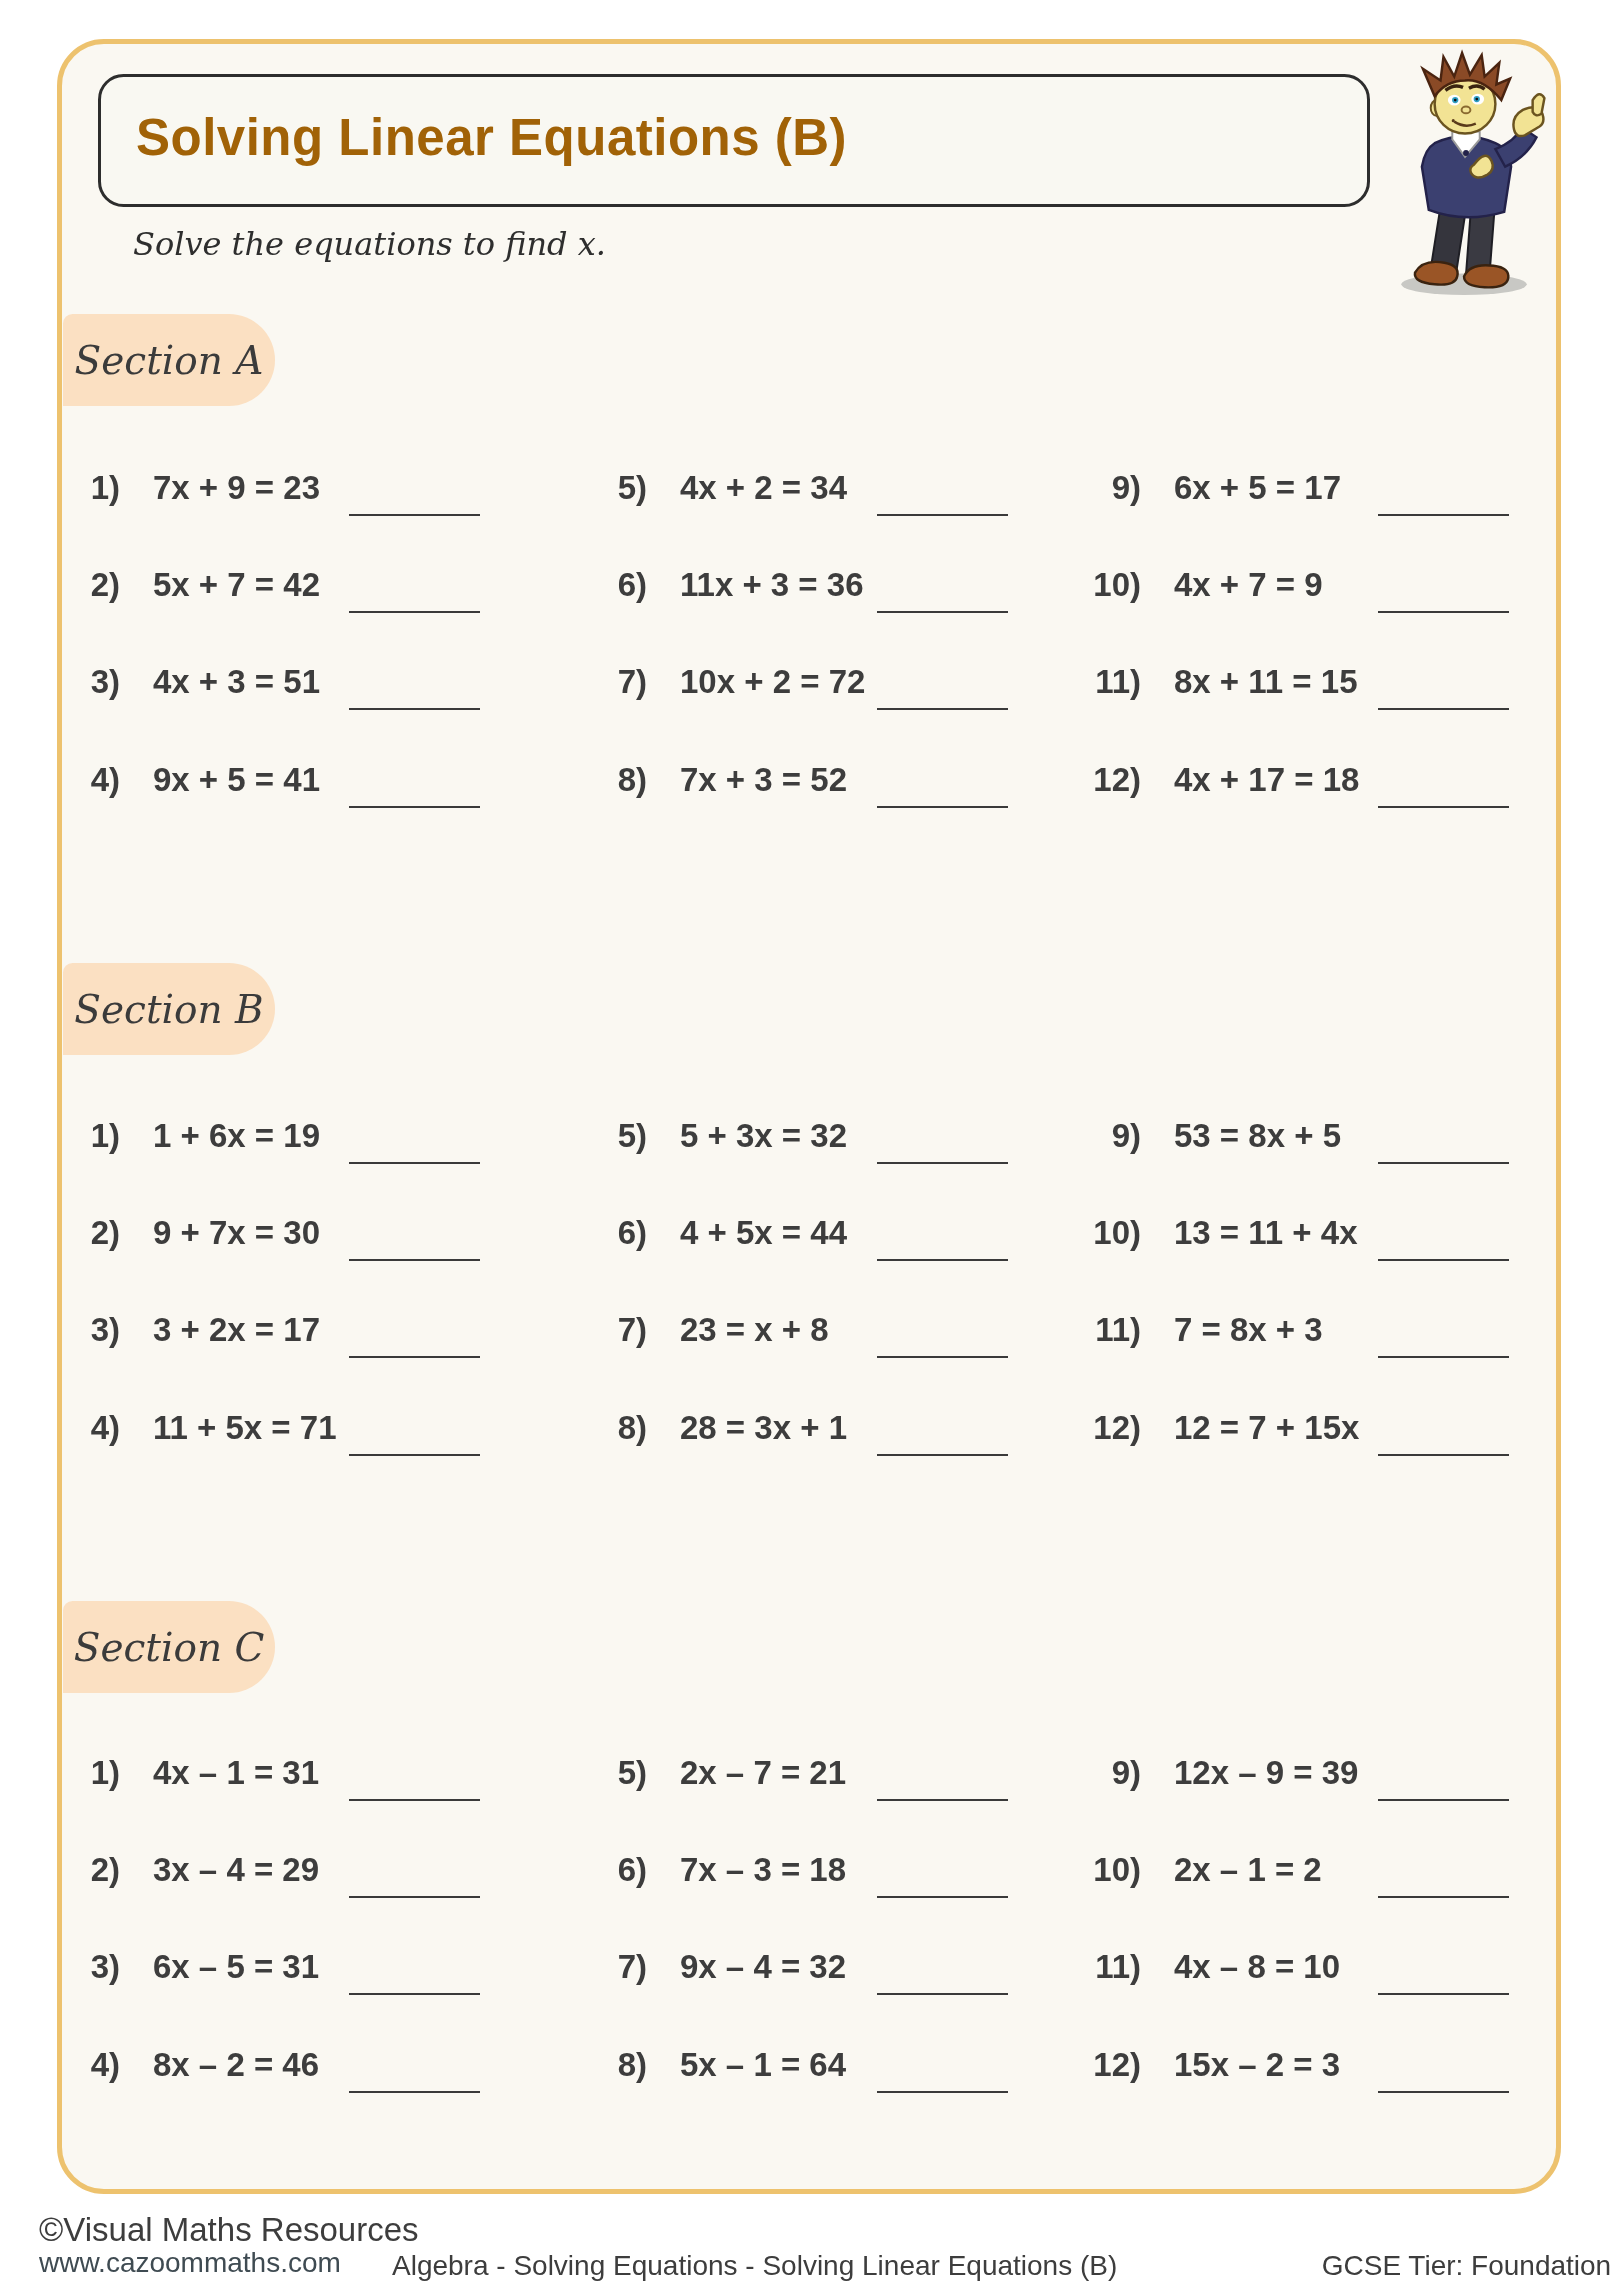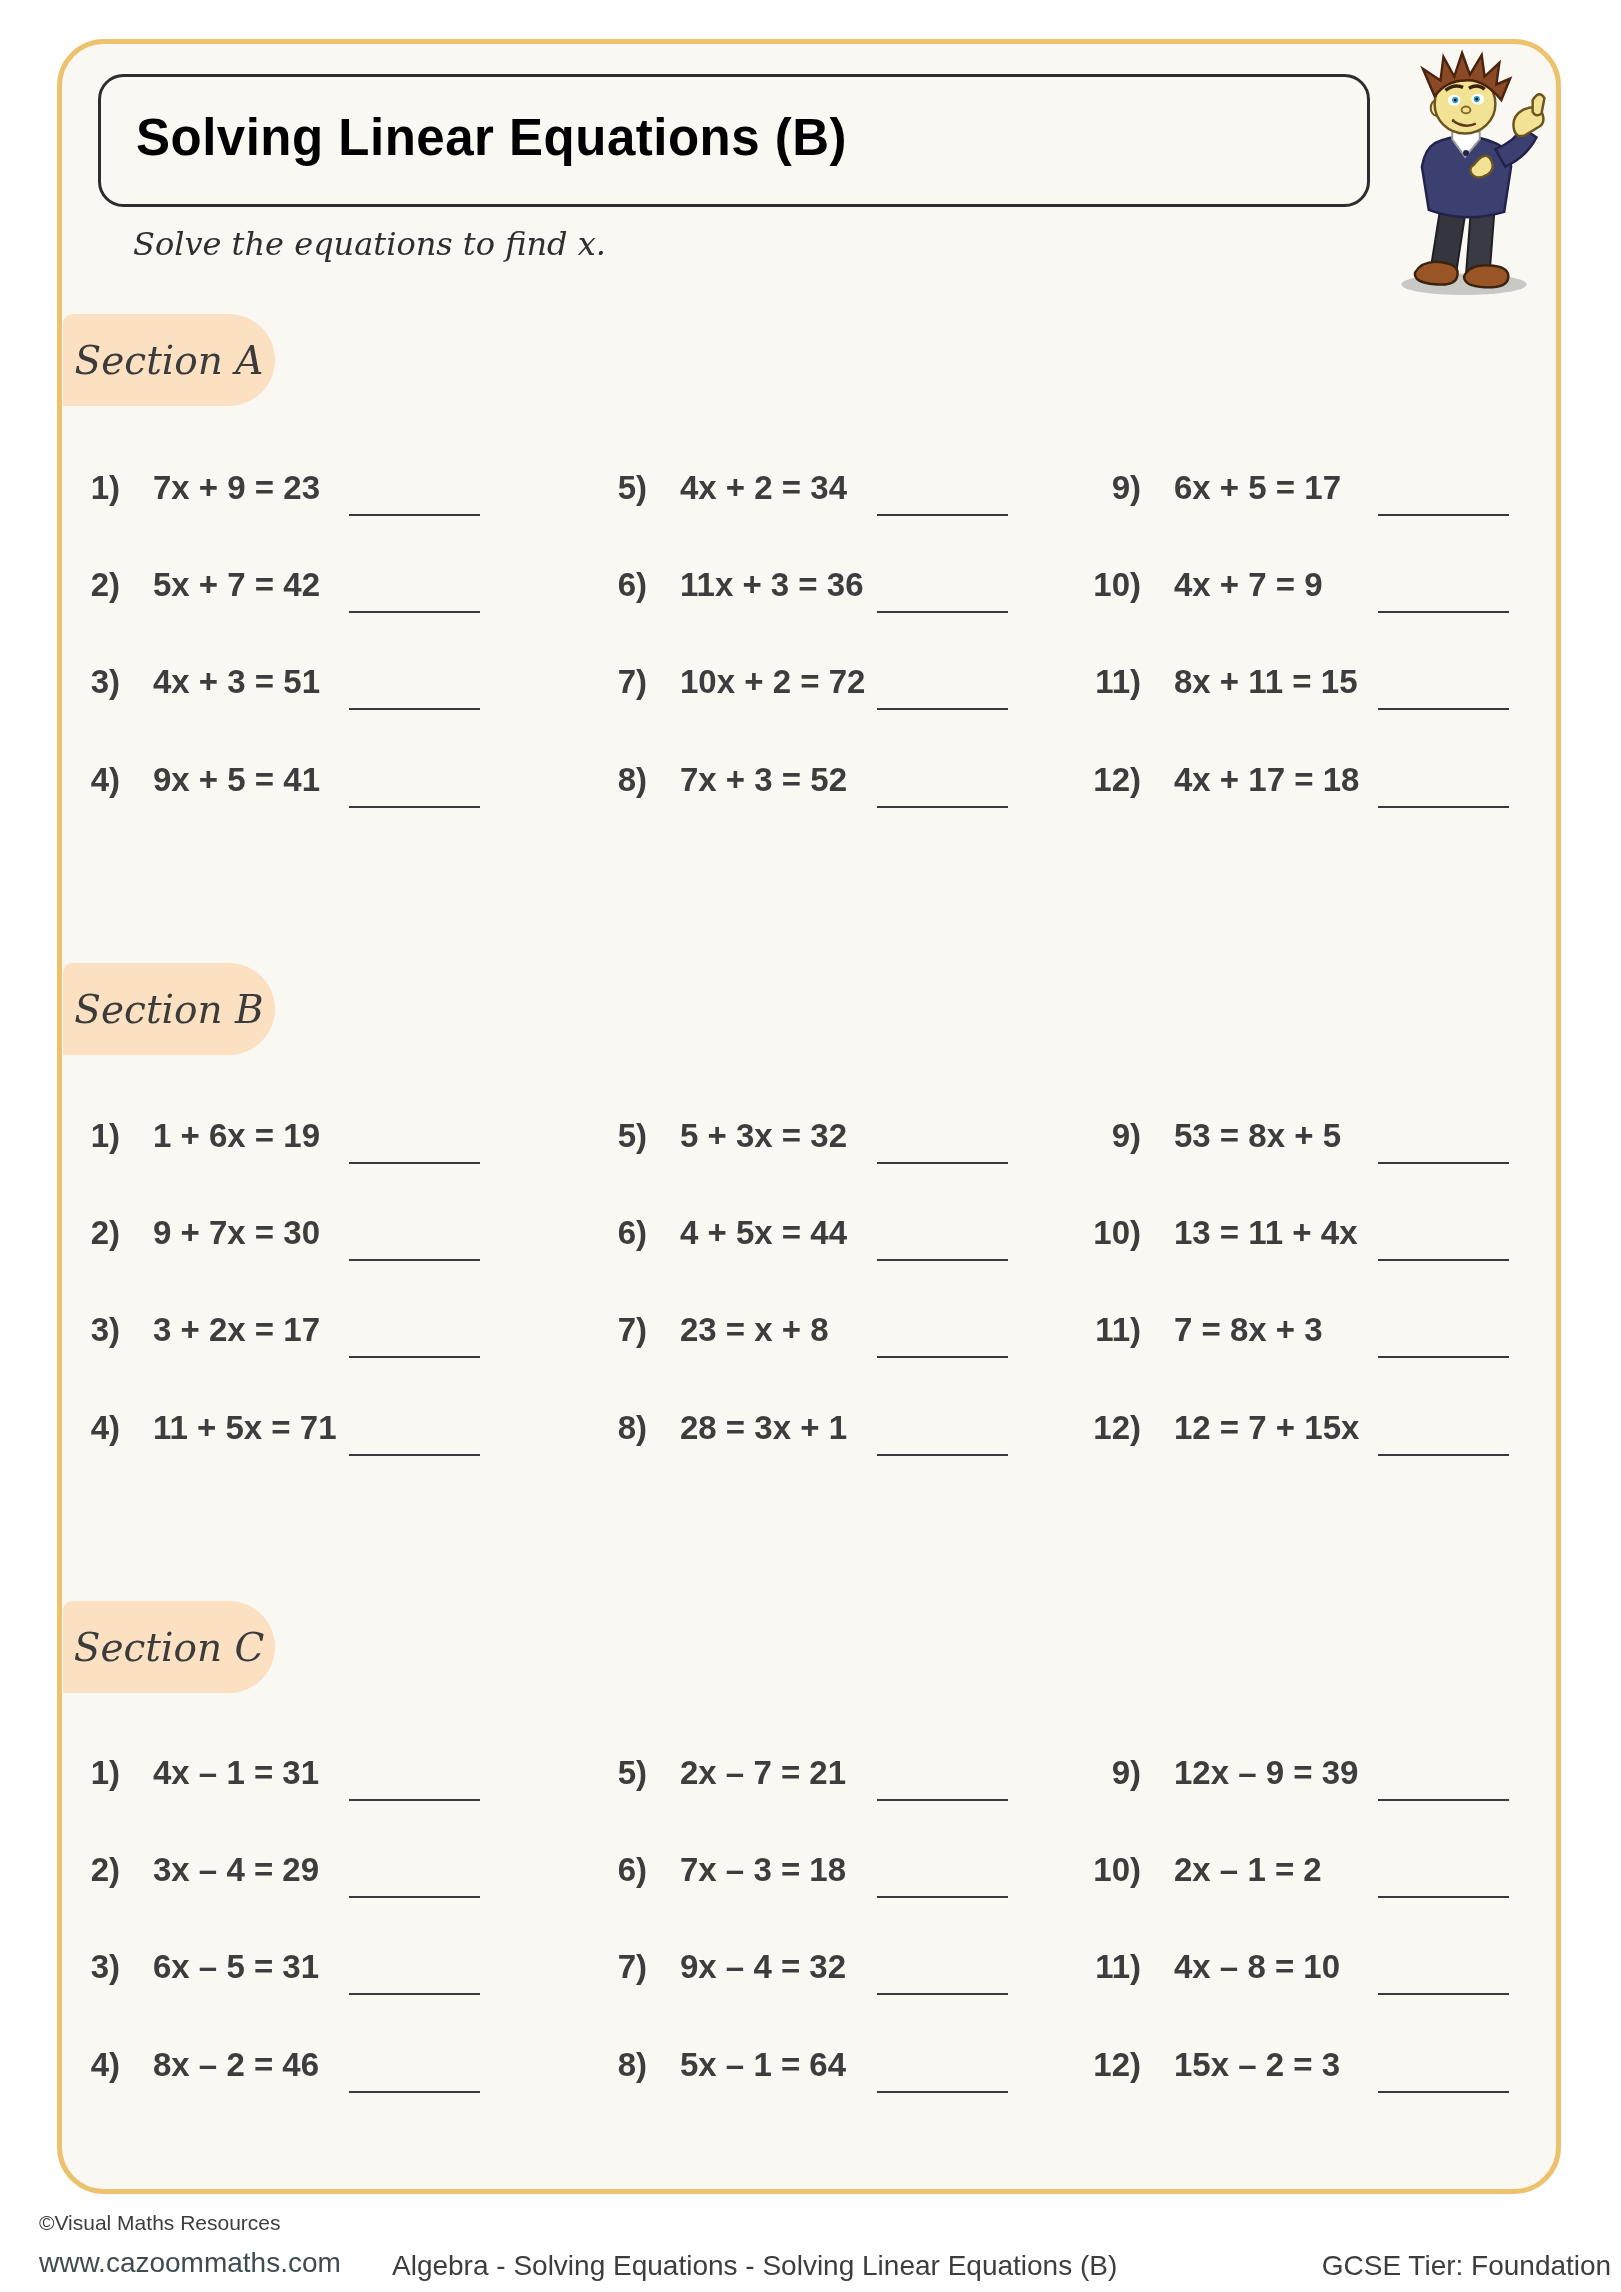--- a/index.html
+++ b/index.html
@@ -12,21 +12,21 @@
     position:absolute;left:57px;top:39px;width:1494px;height:2145px;
     border:5.9px solid #edc26e;border-radius:47px;background:#faf8f2;
   }
   
   .titlebar{
     position:absolute;left:98px;top:74px;width:1266px;height:127px;
     border:3.9px solid #2d2d2d;border-radius:25.5px;background:#f9f8f2;z-index:2;
   }
   .title{
     position:absolute;left:35px;top:31px;font-size:51px;font-weight:bold;
-    color:#000000;letter-spacing:0.5px;white-space:nowrap;
+    color:#a16207;letter-spacing:0.5px;white-space:nowrap;
   }
   
   .logo{
     position:absolute;left:1121px;top:5.9px;width:145px;height:114px;
     border:3.9px solid #1c1c1c;border-radius:15.7px;background:#fdfcf7;text-align:center;
   }
   .logo svg{display:block;margin:6.9px auto 0 auto;}
   .logo-text{
     display:block;font-family:"DejaVu Serif",serif;font-weight:bold;
     font-size:25.5px;color:#0f0f0f;margin-top:-1px;letter-spacing:1px;
@@ -62,21 +62,21 @@
   }
   .peq{
     position:absolute;left:90px;top:0;font-size:33px;font-weight:bold;
     color:#3d3d3d;white-space:nowrap;
   }
   .ans{position:absolute;top:45px;width:131px;border-bottom:2.9px solid #3a3a3a;height:0;}
   .c1 .ans{left:286px}
   .c2 .ans{left:287px}
   .c3 .ans{left:294px}
   
-  .f-copy{position:absolute;left:39px;top:2211px;font-size:21px;color:#3d3d3d;z-index:1;}
+  .f-copy{position:absolute;left:39px;top:2211px;font-size:33px;color:#3d3d3d;z-index:1;}
   .f-link{
     position:absolute;left:39px;top:2247px;font-size:28px;color:#3f4b52;
     border-bottom:2.9px solid #4a7ba6;padding-bottom:16px;cursor:pointer;z-index:1;
   }
   .f-center{position:absolute;left:392px;top:2250px;width:882px;text-align:left;font-size:28px;color:#3d3d3d;z-index:1;}
   .f-right{position:absolute;right:9.8px;top:2250px;font-size:28px;color:#3d3d3d;z-index:1;}
 </style>
 </head>
 <body>
 

